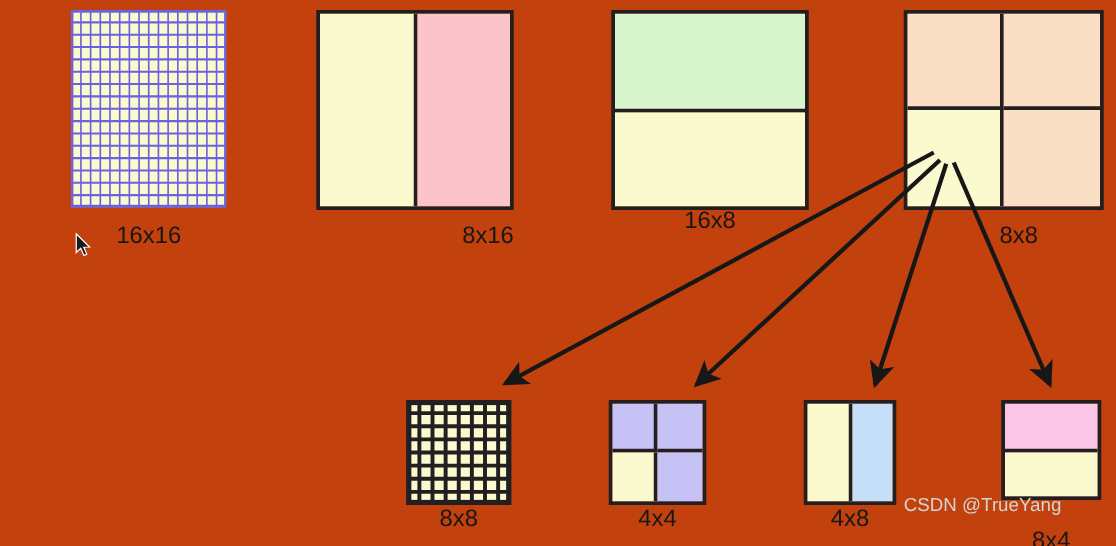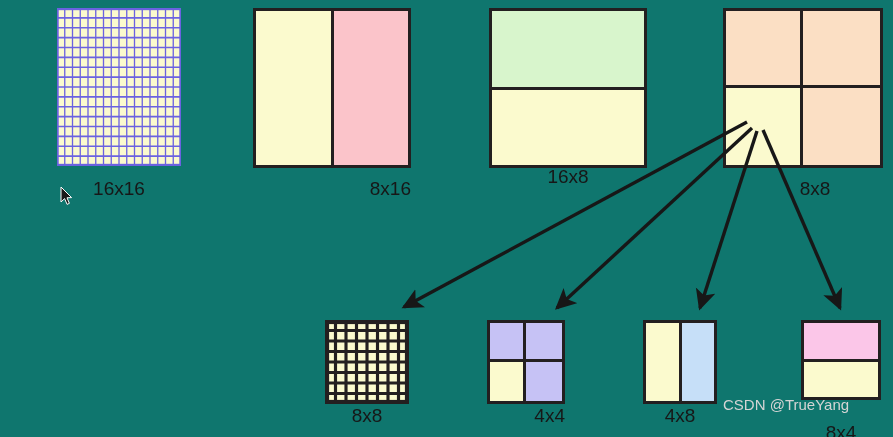--- a/index.html
+++ b/index.html
@@ -7,21 +7,21 @@
     padding: 0;
     background: #ffffff;
   }
   body {
     font-family: "Liberation Sans", sans-serif;
   }
   #canvas {
     position: relative;
     width: 893px;
     height: 437px;
-    background: #0f766e;
+    background: #c2410c;
     overflow: hidden;
   }
   .block {
     position: absolute;
     box-sizing: border-box;
     border: 3px solid #231f20;
     display: flex;
   }
   .block.rows { flex-direction: column; }
   .cellhalf { flex: 1 1 50%; }
@@ -155,21 +155,21 @@
         <line x1="0" y1="8" x2="8" y2="8" stroke="#231f20" stroke-width="0.3"></line>
         <rect x="0.15" y="0.15" width="7.7" height="7.7" fill="none" stroke="#231f20" stroke-width="0.48"></rect>
       </svg>
       <div class="label" style="left: 325px; top: 405px; width: 84px;">8x8</div>
       <div class="quadwrap" style="left: 487px; top: 320px; width: 78px; height: 84px;">
         <div class="q-tl" style="background: rgb(198, 194, 245);"></div>
         <div class="q-tr" style="background: rgb(198, 194, 245);"></div>
         <div class="q-bl" style="background: rgb(251, 250, 206);"></div>
         <div class="q-br" style="background: rgb(198, 194, 245);"></div>
       </div>
-      <div class="label" style="left: 487px; top: 405px; width: 78px; text-align: right;">4x4</div>
+      <div class="label" style="left: 487px; top: 405px; width: 78px;">4x4</div>
       <div class="block" style="left: 643px; top: 320px; width: 74px; height: 84px;">
         <div class="cellhalf vsplit" style="background: rgb(251, 250, 206);"></div>
         <div class="cellhalf" style="background: rgb(198, 223, 248);"></div>
       </div>
       <div class="label" style="left: 643px; top: 405px; width: 74px;">4x8</div>
       <div class="block rows" style="left: 801px; top: 320px; width: 80px; height: 80px;">
         <div class="cellhalf hsplit" style="background: rgb(251, 198, 232);"></div>
         <div class="cellhalf" style="background: rgb(251, 250, 206);"></div>
       </div>
       <div class="label" style="left: 801px; top: 405px; width: 80px; margin-top: 17px;">8x4</div>

